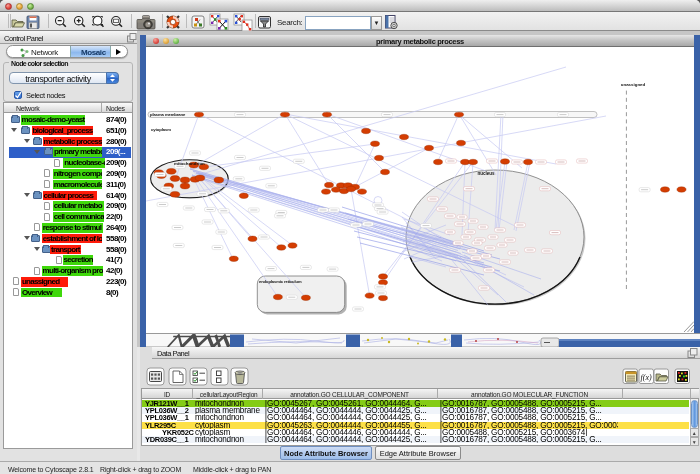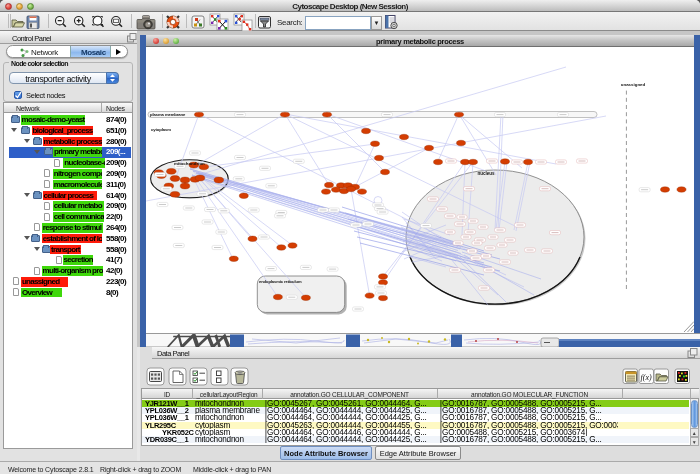--- a/index.html
+++ b/index.html
@@ -12,21 +12,21 @@
 #title{width:700px;text-align:center;font-size:8px;color:#1a1a1a;top:1.5px;font-weight:bold;letter-spacing:-0.5px;}
 
 #toolbar{left:0;top:12px;width:700px;height:19px;background:linear-gradient(#f2f2f2,#e2e2e2);border-bottom:1px solid #8a8a8a;}
 .tsep{top:2px;width:1px;height:14px;background:#bbb;}
 #searchlbl{left:277px;top:5.5px;font-size:8px;letter-spacing:-0.3px;color:#222;}
 #searchfield{left:305px;top:3.5px;width:66px;height:14px;background:#fff;border:1px solid #88a3c0;}
 #searcharrow{left:371px;top:3.5px;width:11px;height:14px;background:linear-gradient(#fdfdfd,#d8d8d8);border:1px solid #999;font-size:6px;text-align:center;line-height:13px;color:#222;}
 
 #cpanel{left:0;top:31px;width:137px;height:430px;background:#e2e2e2;}
 #cphead{left:0;top:0;width:137px;height:13px;background:linear-gradient(#f7f7f7,#d6d6d6);border-bottom:1px solid #9d9d9d;}
-#cphead span{position:absolute;left:12px;top:2.5px;font-size:7.5px;letter-spacing:-0.5px;color:#111;}
+#cphead span{position:absolute;left:4px;top:2.5px;font-size:7.5px;letter-spacing:-0.5px;color:#111;}
 #pill{left:6px;top:14px;width:122px;height:13px;background:#fff;border:1px solid #909090;border-radius:7px;box-shadow:0 1px 1px rgba(0,0,0,.25);}
 #pill .seg{position:absolute;top:0;height:11px;font-size:8px;letter-spacing:-0.35px;color:#222;}
 #mosaicseg{left:63px;width:41px;background:linear-gradient(#d7e6fa,#8cb8ee 60%,#a9ccf4);border-left:1px solid #8aa;border-right:1px solid #8aa;height:11px;}
 #grpbox{left:3px;top:31px;width:130px;height:40px;border:1px solid #b5b5b5;border-radius:3px;}
 #grplbl{left:9px;top:29px;font-size:7px;font-weight:bold;letter-spacing:-0.6px;color:#111;background:#e2e2e2;padding:0 2px;}
 #combo{left:9px;top:41px;width:110px;height:12px;background:linear-gradient(#fff,#dfe7f3);border:1px solid #8195ad;border-radius:4px;}
 #combotext{left:0;top:1px;width:96px;text-align:center;font-size:9px;letter-spacing:-0.4px;color:#111;}
 #comboarr{right:-1px;top:-1px;width:13px;height:12px;border-radius:0 4px 4px 0;background:linear-gradient(#7aadee,#3a76d4 50%,#2a62c0 50%,#4584dc);border:1px solid #4a72aa;}
 #cbx{left:14px;top:60px;width:8px;height:8px;background:linear-gradient(#6aa3e8,#2f6bd0);border:1px solid #2858a8;border-radius:2px;}
 #cbxlbl{left:26px;top:59.5px;font-size:7.5px;letter-spacing:-0.35px;color:#111;}
@@ -70,21 +70,20 @@
 .tab{position:absolute;top:446px;height:14px;font-size:7.5px;line-height:13px;text-align:center;border:1px solid #8a8a8a;background:linear-gradient(#fafafa,#e0e0e0);color:#111;border-radius:2px;}
 #tabsel{background:linear-gradient(#cddcf5,#9dbdea);border-color:#6f8fc0;}
 </style>
 </head>
 <body>
 <div id="win">
   <div class="abs" id="titlebar">
     <div class="abs tl" style="left:5px;background:radial-gradient(circle at 35% 30%,#f8a49d,#e2443a 60%,#b33);border:0.5px solid #a33;"></div>
     <div class="abs tl" style="left:16px;background:radial-gradient(circle at 35% 30%,#fbe3a0,#e9a33b 60%,#b83);border:0.5px solid #a83;"></div>
     <div class="abs tl" style="left:27px;background:radial-gradient(circle at 35% 30%,#cdf0a5,#7cb94f 60%,#586f33);border:0.5px solid #583;"></div>
-    <div class="abs" id="title">Cytoscape Desktop (New Session)</div>
   </div>
   <div class="abs" id="toolbar">
     <div class="abs tsep" style="left:8px"></div>
       <div class="abs tsep" style="left:10px"></div>
       <div class="abs tsep" style="left:48px"></div>
     <div class="abs tsep" style="left:131px"></div>
     <div class="abs tsep" style="left:162px"></div>
     <div class="abs tsep" style="left:186px"></div>
     <div class="abs tsep" style="left:255px"></div>
     <span class="abs" id="searchlbl">Search:</span>
@@ -751,21 +750,21 @@
             <span class="dc" style="left:53px;width:66px;">plasma membrane</span>
             <span class="dc" style="left:123px;width:170px;">[GO:0044464, GO:0044444, GO:0044425, G...</span>
             <span class="dc" style="left:298px;width:178px;">[GO:0016787, GO:0005488, GO:0005215, G...</span>
           </div>
           <div class="drow" style="top:25.4px;background:#ffffff;">
             <span class="dc" style="left:3px;width:46px;"><b>YPL036W__1</b></span>
             <span class="dc" style="left:53px;width:66px;">mitochondrion</span>
             <span class="dc" style="left:123px;width:170px;">[GO:0044464, GO:0044444, GO:0044425, G...</span>
             <span class="dc" style="left:298px;width:178px;">[GO:0016787, GO:0005488, GO:0005215, G...</span>
           </div>
-          <div class="drow" style="top:32.6px;background:#fef9c3;">
+          <div class="drow" style="top:32.6px;background:#fde047;">
             <span class="dc" style="left:3px;width:46px;"><b>YLR295C</b></span>
             <span class="dc" style="left:53px;width:66px;">cytoplasm</span>
             <span class="dc" style="left:123px;width:170px;">[GO:0045263, GO:0044444, GO:0044455, G...</span>
             <span class="dc" style="left:298px;width:178px;">[GO:0016787, GO:0005488, GO:0005215, GO:0003824, G...</span>
           </div>
           <div class="drow" style="top:39.8px;background:#ffffff;">
             <span class="dc" style="left:3px;width:46px;margin-left:17px;"><b>YKR052C</b></span>
             <span class="dc" style="left:53px;width:66px;">cytoplasm</span>
             <span class="dc" style="left:123px;width:170px;">[GO:0044464, GO:0044446, GO:0044444, G...</span>
             <span class="dc" style="left:298px;width:178px;">[GO:0005488, GO:0005215, GO:0003674]</span>

